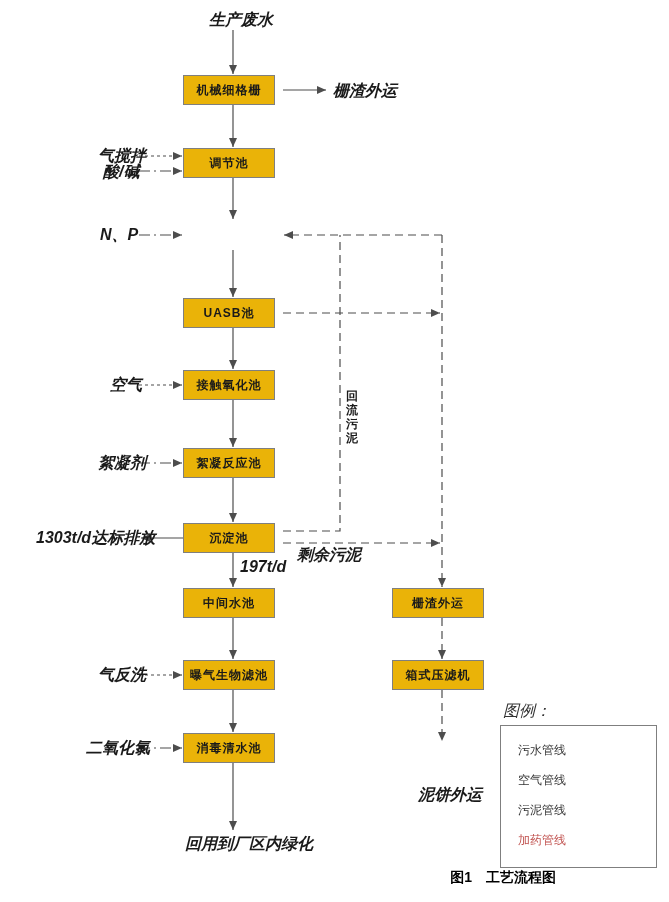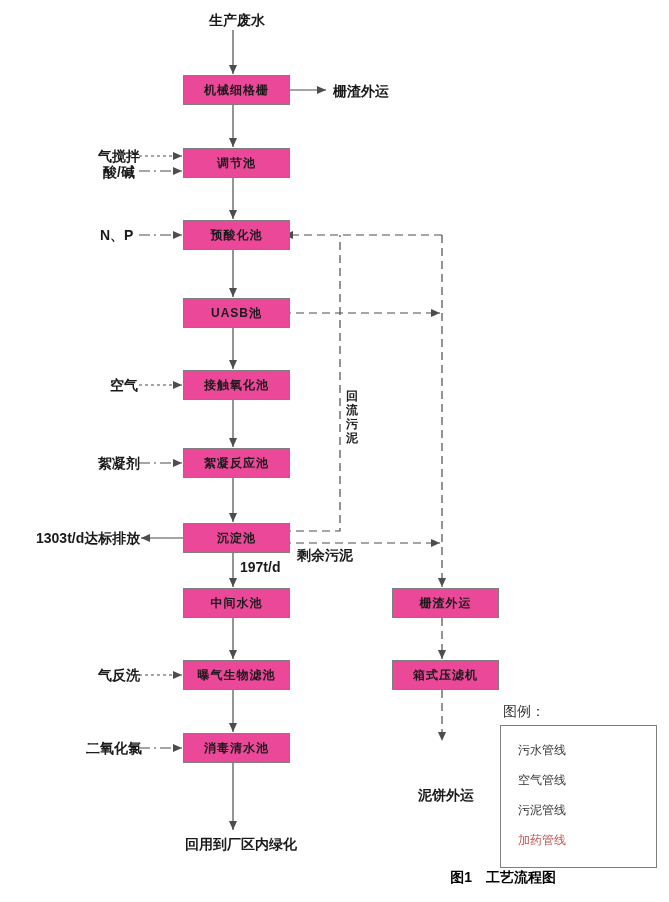--- a/index.html
+++ b/index.html
@@ -1,26 +1,26 @@
 <!DOCTYPE html>
 <html><head>
 <meta charset="utf-8">
 <style>
   * { margin:0; padding:0; box-sizing:border-box; }
   html,body { background:#ffffff; font-family:"Liberation Sans", sans-serif; }
   .stage { position:relative; width:669px; height:902px; background:#fff; overflow:hidden; }
   .stage > svg { position:absolute; left:0; top:0; }
   .node {
-    position:absolute; width:107px; height:30px;
-    border:1px solid #7f7f7f; background:#ec4899;
+    position:absolute; width:92px; height:30px;
+    border:1px solid #7f7f7f; background:#eab308;
     display:flex; align-items:center; justify-content:center;
     font-size:12px; font-weight:bold; color:#1a1a1a; letter-spacing:1px;
   }
   .node.right { left:392px; }
-  .lbl { position:absolute; font-size:14px; font-weight:bold; color:#1a1a1a; white-space:nowrap; line-height:14px; }
+  .lbl { position:absolute; font-size:16px; font-weight:bold; color:#1a1a1a; white-space:nowrap; line-height:14px;font-style:italic; }
   .lbl.normal { font-weight:normal; color:#333; }
   .vert {
     position:absolute; width:14px; font-size:12px; font-weight:bold; color:#1a1a1a;
     line-height:14px; white-space:normal; word-break:break-all; text-align:center;
   }
   .legend-box { position:absolute; left:500px; top:725px; width:157px; height:143px; border:1px solid #7f7f7f; background:#fff; }
   .legend-label { position:absolute; font-size:12px; color:#333; white-space:nowrap; }
   .legend-label.red { color:#c0504d; }
   .caption { position:absolute; left:0; top:869px; width:556px; text-align:right; font-size:14px; font-weight:bold; color:#000; }
   .ln { fill:none; stroke:#4d4d4d; stroke-width:1.2; }
@@ -72,21 +72,20 @@
     <path class="ln dashed" d="M442 690 L442 741" marker-end="url(#ah)"></path>
 
     <path class="ln" d="M588 749 L642 749" marker-end="url(#ah)"></path>
     <path class="ln dotted" d="M588 779 L642 779" marker-end="url(#ah)"></path>
     <path class="ln dashed" d="M588 809 L642 809" marker-end="url(#ah)"></path>
     <path class="ln dashdot" d="M588 839 L642 839" marker-end="url(#ah)"></path>
   </svg>
 
   <div class="node" style="left:183px;top:75px">机械细格栅</div>
   <div class="node" style="left:183px;top:148px">调节池</div>
-  <div class="node" style="left:183px;top:220px">预酸化池</div>
   <div class="node" style="left:183px;top:298px">UASB池</div>
   <div class="node" style="left:183px;top:448px">絮凝反应池</div>
   <div class="node" style="left:183px;top:370px">接触氧化池</div>
   <div class="node" style="left:183px;top:523px">沉淀池</div>
   <div class="node" style="left:183px;top:588px">中间水池</div>
   <div class="node" style="left:183px;top:660px">曝气生物滤池</div>
   <div class="node" style="left:183px;top:733px">消毒清水池</div>
 
   <div class="node right" style="top:588px">栅渣外运</div>
   <div class="node right" style="top:660px">箱式压滤机</div>

